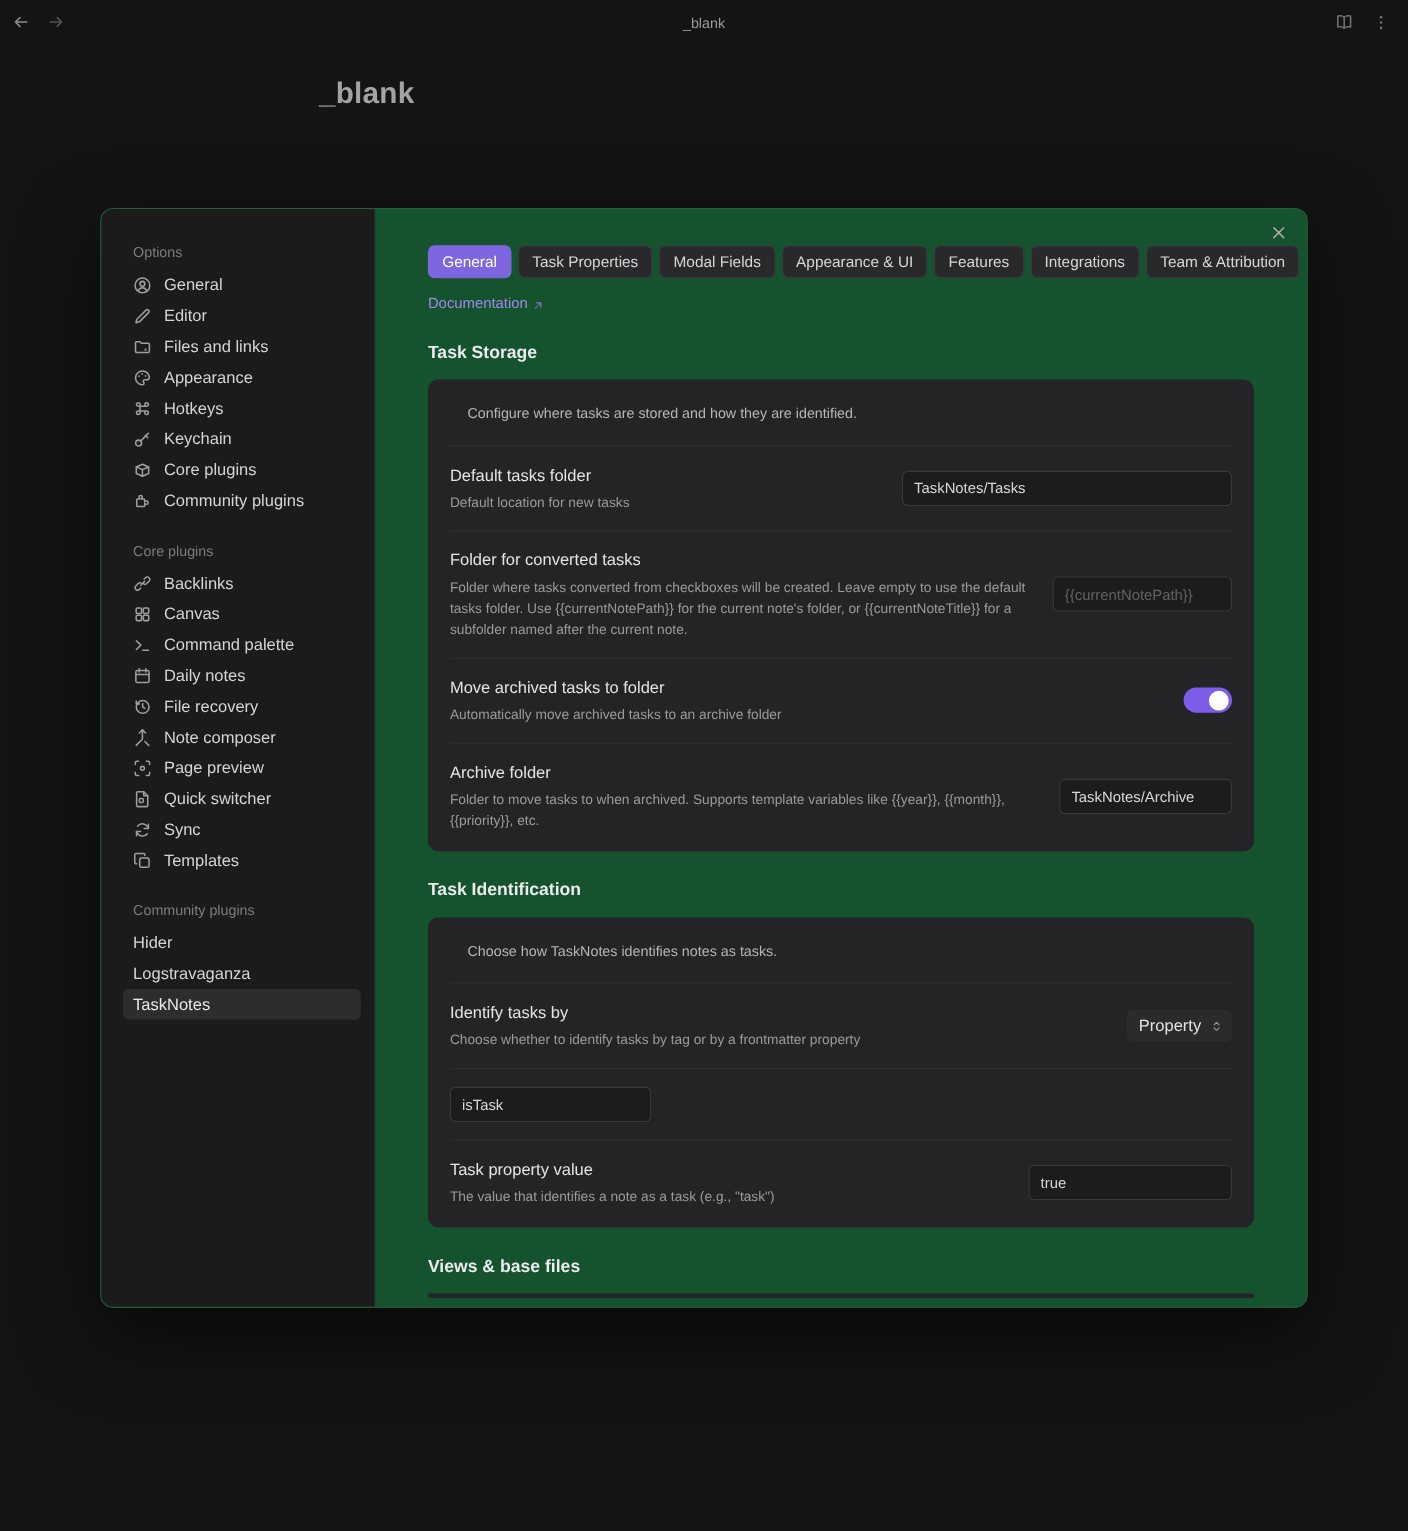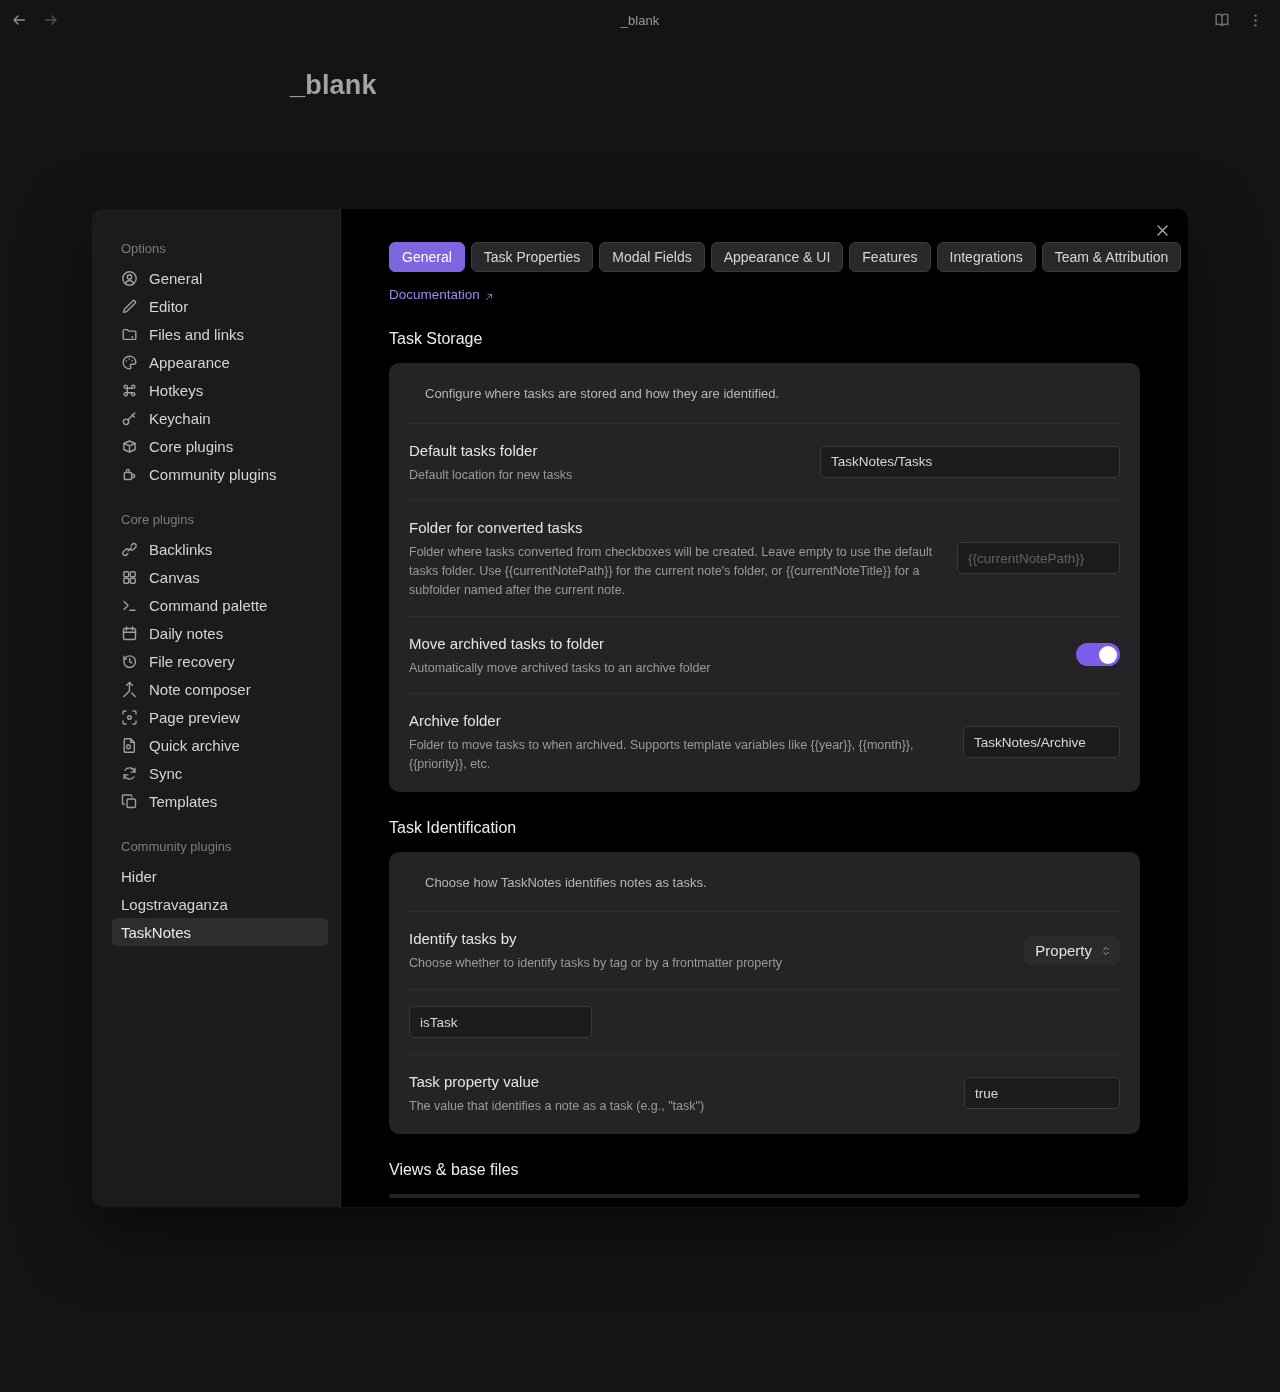--- a/index.html
+++ b/index.html
@@ -17,22 +17,22 @@
   .nav-arrows { position:absolute; left:10px; top:0; height:40px; display:flex; align-items:center; gap:14px; }
   .nav-back { color:#8d8d8d; } .nav-fwd { color:#535353; }
   .tab-title { position:absolute; left:0; right:0; top:0; height:40px; display:flex; align-items:center; justify-content:center;
     font-size:13px; color:#9a9a9a; pointer-events:none; }
   .tb-right { position:absolute; right:16px; top:0; height:40px; display:flex; align-items:center; gap:16px; color:#6f6f6f; }
 
   
   .note-title { position:absolute; left:290px; top:70px; font-size:27px; font-weight:700; color:#a3a3a3; letter-spacing:.2px; }
 
   
-  .modal { position:absolute; left:91px; top:208px; width:1098px; height:1000px;
-    background:#000000; border:1px solid rgba(255,255,255,.07); border-radius:12px;
+  .modal { position:absolute; left:91px; top:189px; width:1098px; height:1000px;
+    background:#14532d; border:1px solid rgba(255,255,255,.07); border-radius:12px;
     box-shadow:0 24px 70px rgba(0,0,0,.6); display:flex; overflow:hidden; }
   .close-btn { position:absolute; top:13px; right:17px; color:#ababab; cursor:pointer; z-index:5; }
 
   
   .side { width:249px; flex:none; background:#1b1b1c; border-right:1px solid #2b2b2d;
     padding:28px 12px 20px 20px; overflow:hidden; }
   .side-heading { font-size:13px; color:#7c7c7c; margin:24px 0 8px; padding-left:9px; }
   .side-section:first-child .side-heading { margin-top:4px; }
   .side-item { display:flex; align-items:center; gap:11px; padding:0 9px; height:28px;
     border-radius:5px; font-size:15px; color:#d5d5d5; cursor:pointer; white-space:nowrap; }
@@ -42,21 +42,21 @@
   
   .content { flex:1; position:relative; padding:0 48px; overflow:hidden; }
   .tabs { display:flex; gap:6px; margin-top:33px; flex-wrap:nowrap; }
   .tab { font-family:inherit; font-size:14px; color:#d6d6d6; background:#29292c; border:1px solid #3b3b3e;
     border-radius:6px; padding:5px 12px; line-height:18px; cursor:pointer; white-space:nowrap; }
   .tab.active { background:#7e66e0; border-color:#7e66e0; color:#ffffff; }
   .doc-link { display:inline-flex; align-items:flex-end; gap:4px; margin-top:15px;
     font-size:13.5px; color:#a186ef; cursor:pointer; }
   .doc-link .icon { display:flex; margin-top:1px; }
 
-  .section-title { font-size:16px; font-weight:400; color:#ececec; margin:27px 0 0; }
+  .section-title { font-size:16px; font-weight:700; color:#ececec; margin:27px 0 0; }
   .card { background:#242427; border-radius:10px; margin-top:15px; padding:2px 20px; }
   .card-desc { font-size:13px; color:#b6b6b6; padding:19px 0; line-height:1.5;margin-left:16px; }
   .row { display:flex; justify-content:space-between; align-items:center; gap:24px;
     padding:16px 0; border-top:1px solid #303033; }
   .row-info { min-width:0; }
   .row-name { font-size:15px; color:#e4e4e4; line-height:1.4; }
   .row-desc { font-size:12.5px; color:#9a9a9a; margin-top:5px; line-height:1.5; max-width:555px; }
   .row-control { flex:none; display:flex; align-items:flex-start; }
 
   .text-input { background:#1c1c1e; border:1px solid #39393c; border-radius:5px; color:#d8d8d8;
@@ -259,21 +259,21 @@
           <span>Page preview</span>
         </div>
         <div class="side-item">
           <span class="icon">
             <svg viewBox="0 0 17 17" width="17" height="17" fill="none" stroke="currentColor" stroke-width="1.4" stroke-linecap="round" stroke-linejoin="round">
               <path d="M4.2 1.8h5.5l3.6 3.6v8.9a1 1 0 01-1 1H4.2a1 1 0 01-1-1V2.8a1 1 0 011-1z"></path>
               <path d="M9.7 1.8v3.6h3.6"></path>
               <rect x="5.7" y="8" width="3.5" height="3.5" rx="0.9"></rect>
             </svg>
           </span>
-          <span>Quick archive</span>
+          <span>Quick switcher</span>
         </div>
         <div class="side-item">
           <span class="icon">
             <svg viewBox="0 0 17 17" width="17" height="17" fill="none" stroke="currentColor" stroke-width="1.4" stroke-linecap="round" stroke-linejoin="round">
               <path d="M13.8 7.1a5.5 5.5 0 00-9.7-2M3.2 9.9a5.5 5.5 0 009.7 2"></path>
               <path d="M13.9 3.3v3.8h-3.8M3.1 13.7V9.9h3.8"></path>
             </svg>
           </span>
           <span>Sync</span>
         </div>
@@ -385,21 +385,21 @@
             <div class="row-control">
               <input type="text" class="text-input" value="isTask" style="width: 183px;">
             </div>
           </div>
           <div class="row">
             <div class="row-info">
               <div class="row-name">Task property value</div>
               <div class="row-desc">The value that identifies a note as a task (e.g., "task")</div>
             </div>
             <div class="row-control">
-              <input type="text" class="text-input" value="true" style="width: 156px;">
+              <input type="text" class="text-input" value="true" style="width: 185px;">
             </div>
           </div>
         </div>
         <h2 class="section-title">Views &amp; base files</h2>
         <div class="card"></div>
       </div>
   </div>
 </div>
 
 </body></html>

